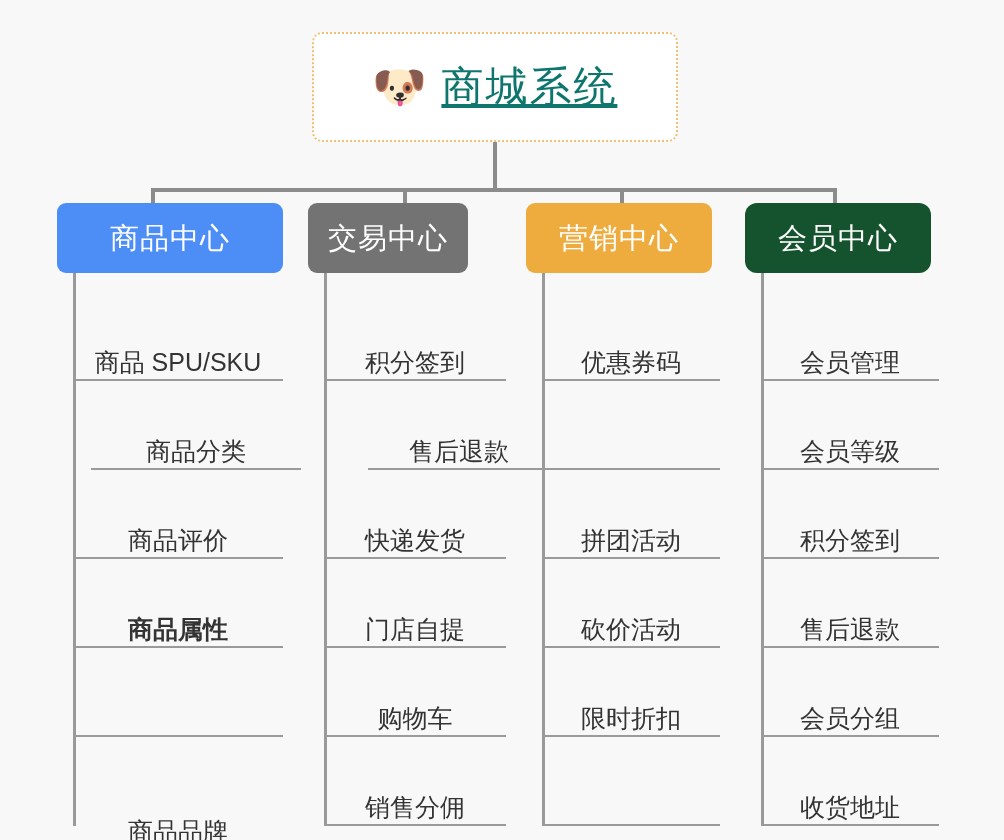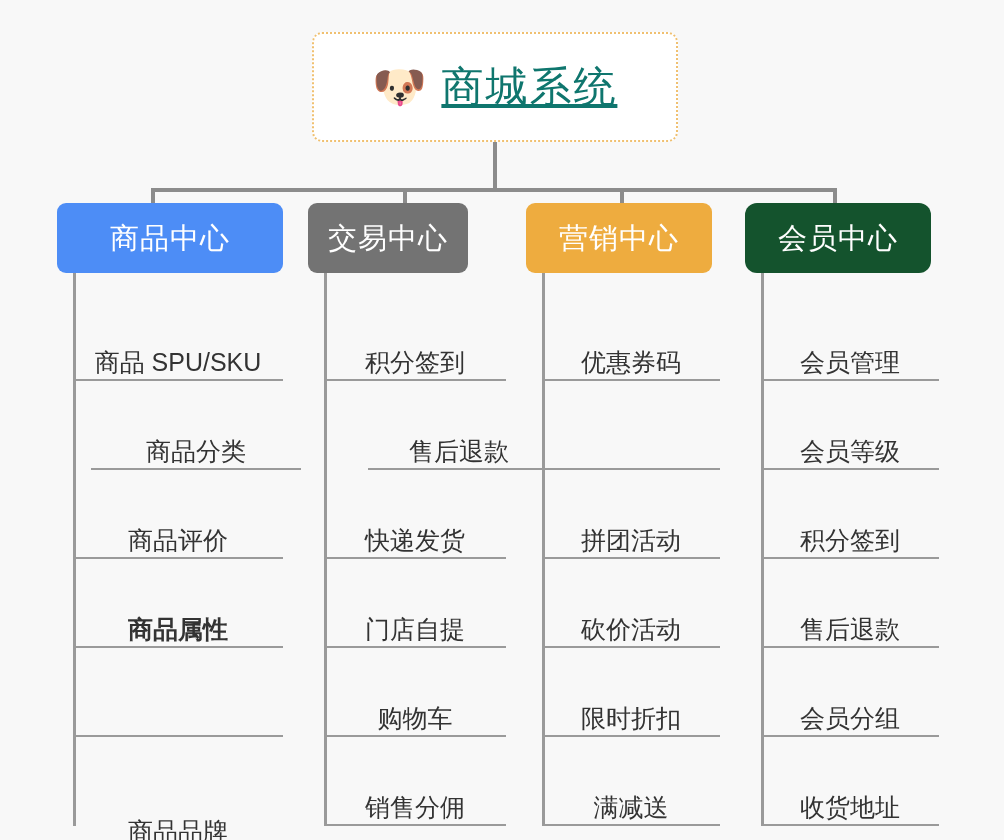--- a/index.html
+++ b/index.html
@@ -187,21 +187,20 @@
         <div class="leaf" style="left: 16px; top: 356px; width: 178px;">
           <div class="leaf-line" style="width: 178px;"></div>
           <div class="leaf-label">砍价活动</div>
         </div>
         <div class="leaf" style="left: 16px; top: 445px; width: 178px;">
           <div class="leaf-line" style="width: 178px;"></div>
           <div class="leaf-label">限时折扣</div>
         </div>
         <div class="leaf" style="left: 16px; top: 534px; width: 178px;">
           <div class="leaf-line" style="width: 178px;"></div>
-          <div class="leaf-label">满减送</div>
         </div>
       </div>
       <div class="branch" style="left: 745px; width: 186px;">
         <div class="branch-box" style="width: 186px; background: #14532d; border-radius: 12px;">
           <span class="branch-box-label">会员中心</span>
         </div>
         <div class="trunk" style="left: 16px; height: 553px;"></div>
         <div class="leaf" style="left: 16px; top: 89px; width: 178px;">
           <div class="leaf-line" style="width: 178px;"></div>
           <div class="leaf-label">会员管理</div>

